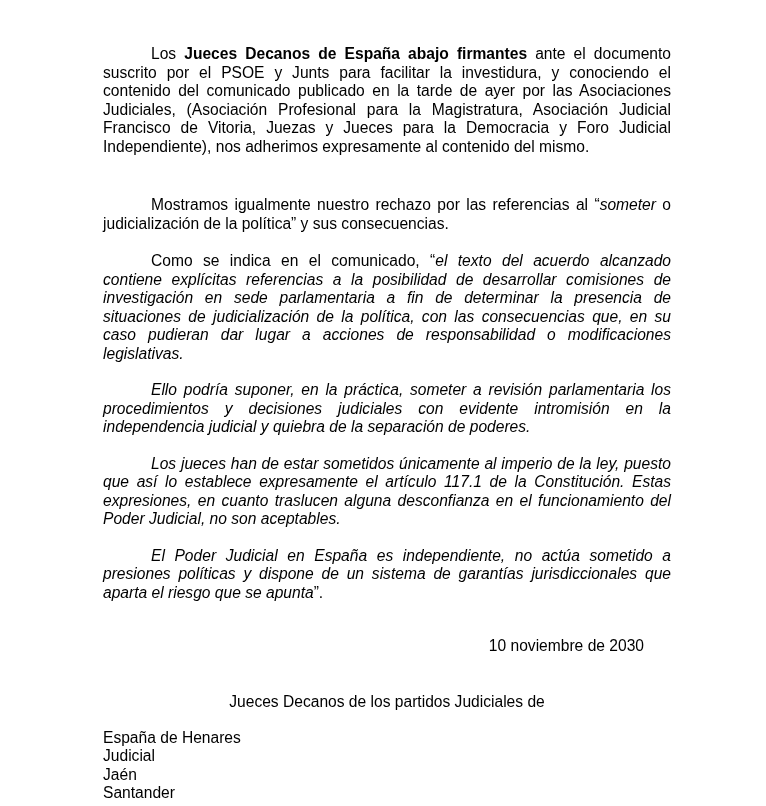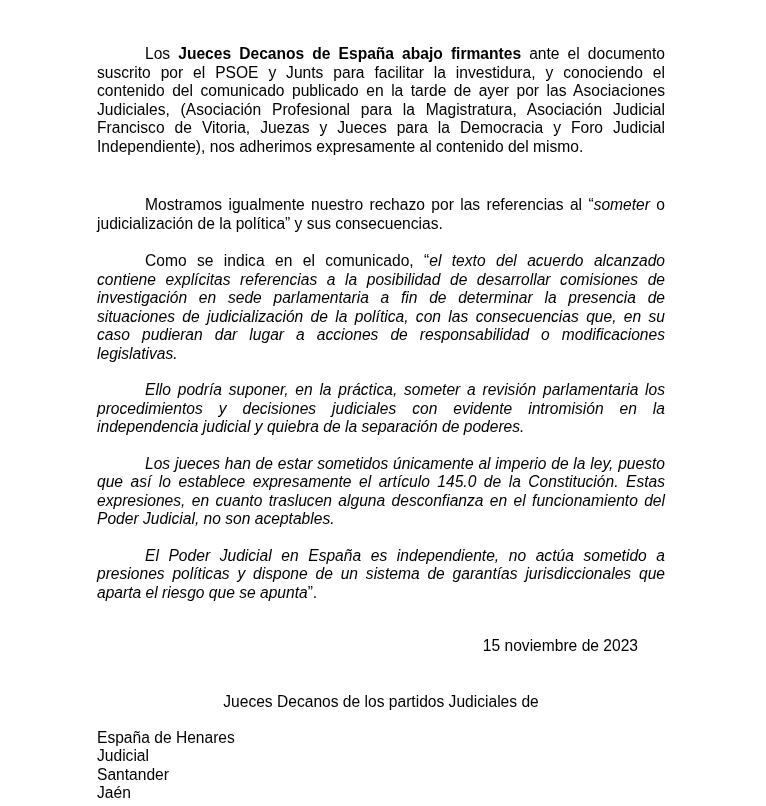--- a/index.html
+++ b/index.html
@@ -12,21 +12,21 @@
       height: 806px;
       overflow: hidden;
       position: relative;
       font-family: "Liberation Sans", sans-serif;
       color: #000000;
       font-size: 15.6px;
       line-height: 18.5px;
     }
     .page {
       position: absolute;
-      left: 97px;
+      left: 103px;
       top: 45px;
       width: 568px;
     }
     p {
       margin: 0;
       text-align: justify;
       text-indent: 48px;
     }
     .p1 { margin-bottom: 0; }
     .p2 { margin-top: 40px; }
@@ -64,28 +64,28 @@
 <div class="page">
 
   <p class="p1"><span>Los </span><b>Jueces Decanos de España abajo firmantes</b><span> ante el documento suscrito por el PSOE y Junts para facilitar la investidura, y conociendo el contenido del comunicado publicado en la tarde de ayer por las Asociaciones Judiciales, (Asociación Profesional para la Magistratura, Asociación Judicial Francisco de Vitoria, Juezas y Jueces para la Democracia y Foro Judicial Independiente), nos adherimos expresamente al contenido del mismo.</span></p>
 
   <p class="p2"><span>Mostramos igualmente nuestro rechazo por las referencias al “</span><span class="it">someter</span><span> o judicialización de la política” y sus consecuencias.</span></p>
 
   <p class="p3"><span>Como se indica en el comunicado, “</span><span class="it">el texto del acuerdo alcanzado contiene explícitas referencias a la posibilidad de desarrollar comisiones de investigación en sede parlamentaria a fin de determinar la presencia de situaciones de judicialización de la política, con las consecuencias que, en su caso pudieran dar lugar a acciones de responsabilidad o modificaciones legislativas.</span></p>
 
   <p class="p4 it">Ello podría suponer, en la práctica, someter a revisión parlamentaria los procedimientos y decisiones judiciales con evidente intromisión en la independencia judicial y quiebra de la separación de poderes.</p>
 
-  <p class="p5 it">Los jueces han de estar sometidos únicamente al imperio de la ley, puesto que así lo establece expresamente el artículo 145.0 de la Constitución. Estas expresiones, en cuanto traslucen alguna desconfianza en el funcionamiento del Poder Judicial, no son aceptables.</p>
+  <p class="p5 it">Los jueces han de estar sometidos únicamente al imperio de la ley, puesto que así lo establece expresamente el artículo 117.1 de la Constitución. Estas expresiones, en cuanto traslucen alguna desconfianza en el funcionamiento del Poder Judicial, no son aceptables.</p>
 
   <p class="p6"><span class="it">El Poder Judicial en España es independiente, no actúa sometido a presiones políticas y dispone de un sistema de garantías jurisdiccionales que aparta el riesgo que se apunta</span><span>”.</span></p>
 
-  <p class="date">15 noviembre de 2023</p>
+  <p class="date">10 noviembre de 2030</p>
 
   <p class="signers-intro">Jueces Decanos de los partidos Judiciales de</p>
 
   <ul class="signers-list">
     <li>España de Henares</li>
     <li>Judicial</li>
+    <li>Jaén</li>
     <li>Santander</li>
-    <li>Jaén</li>
   </ul>
 
 </div>
 
 </body></html>

